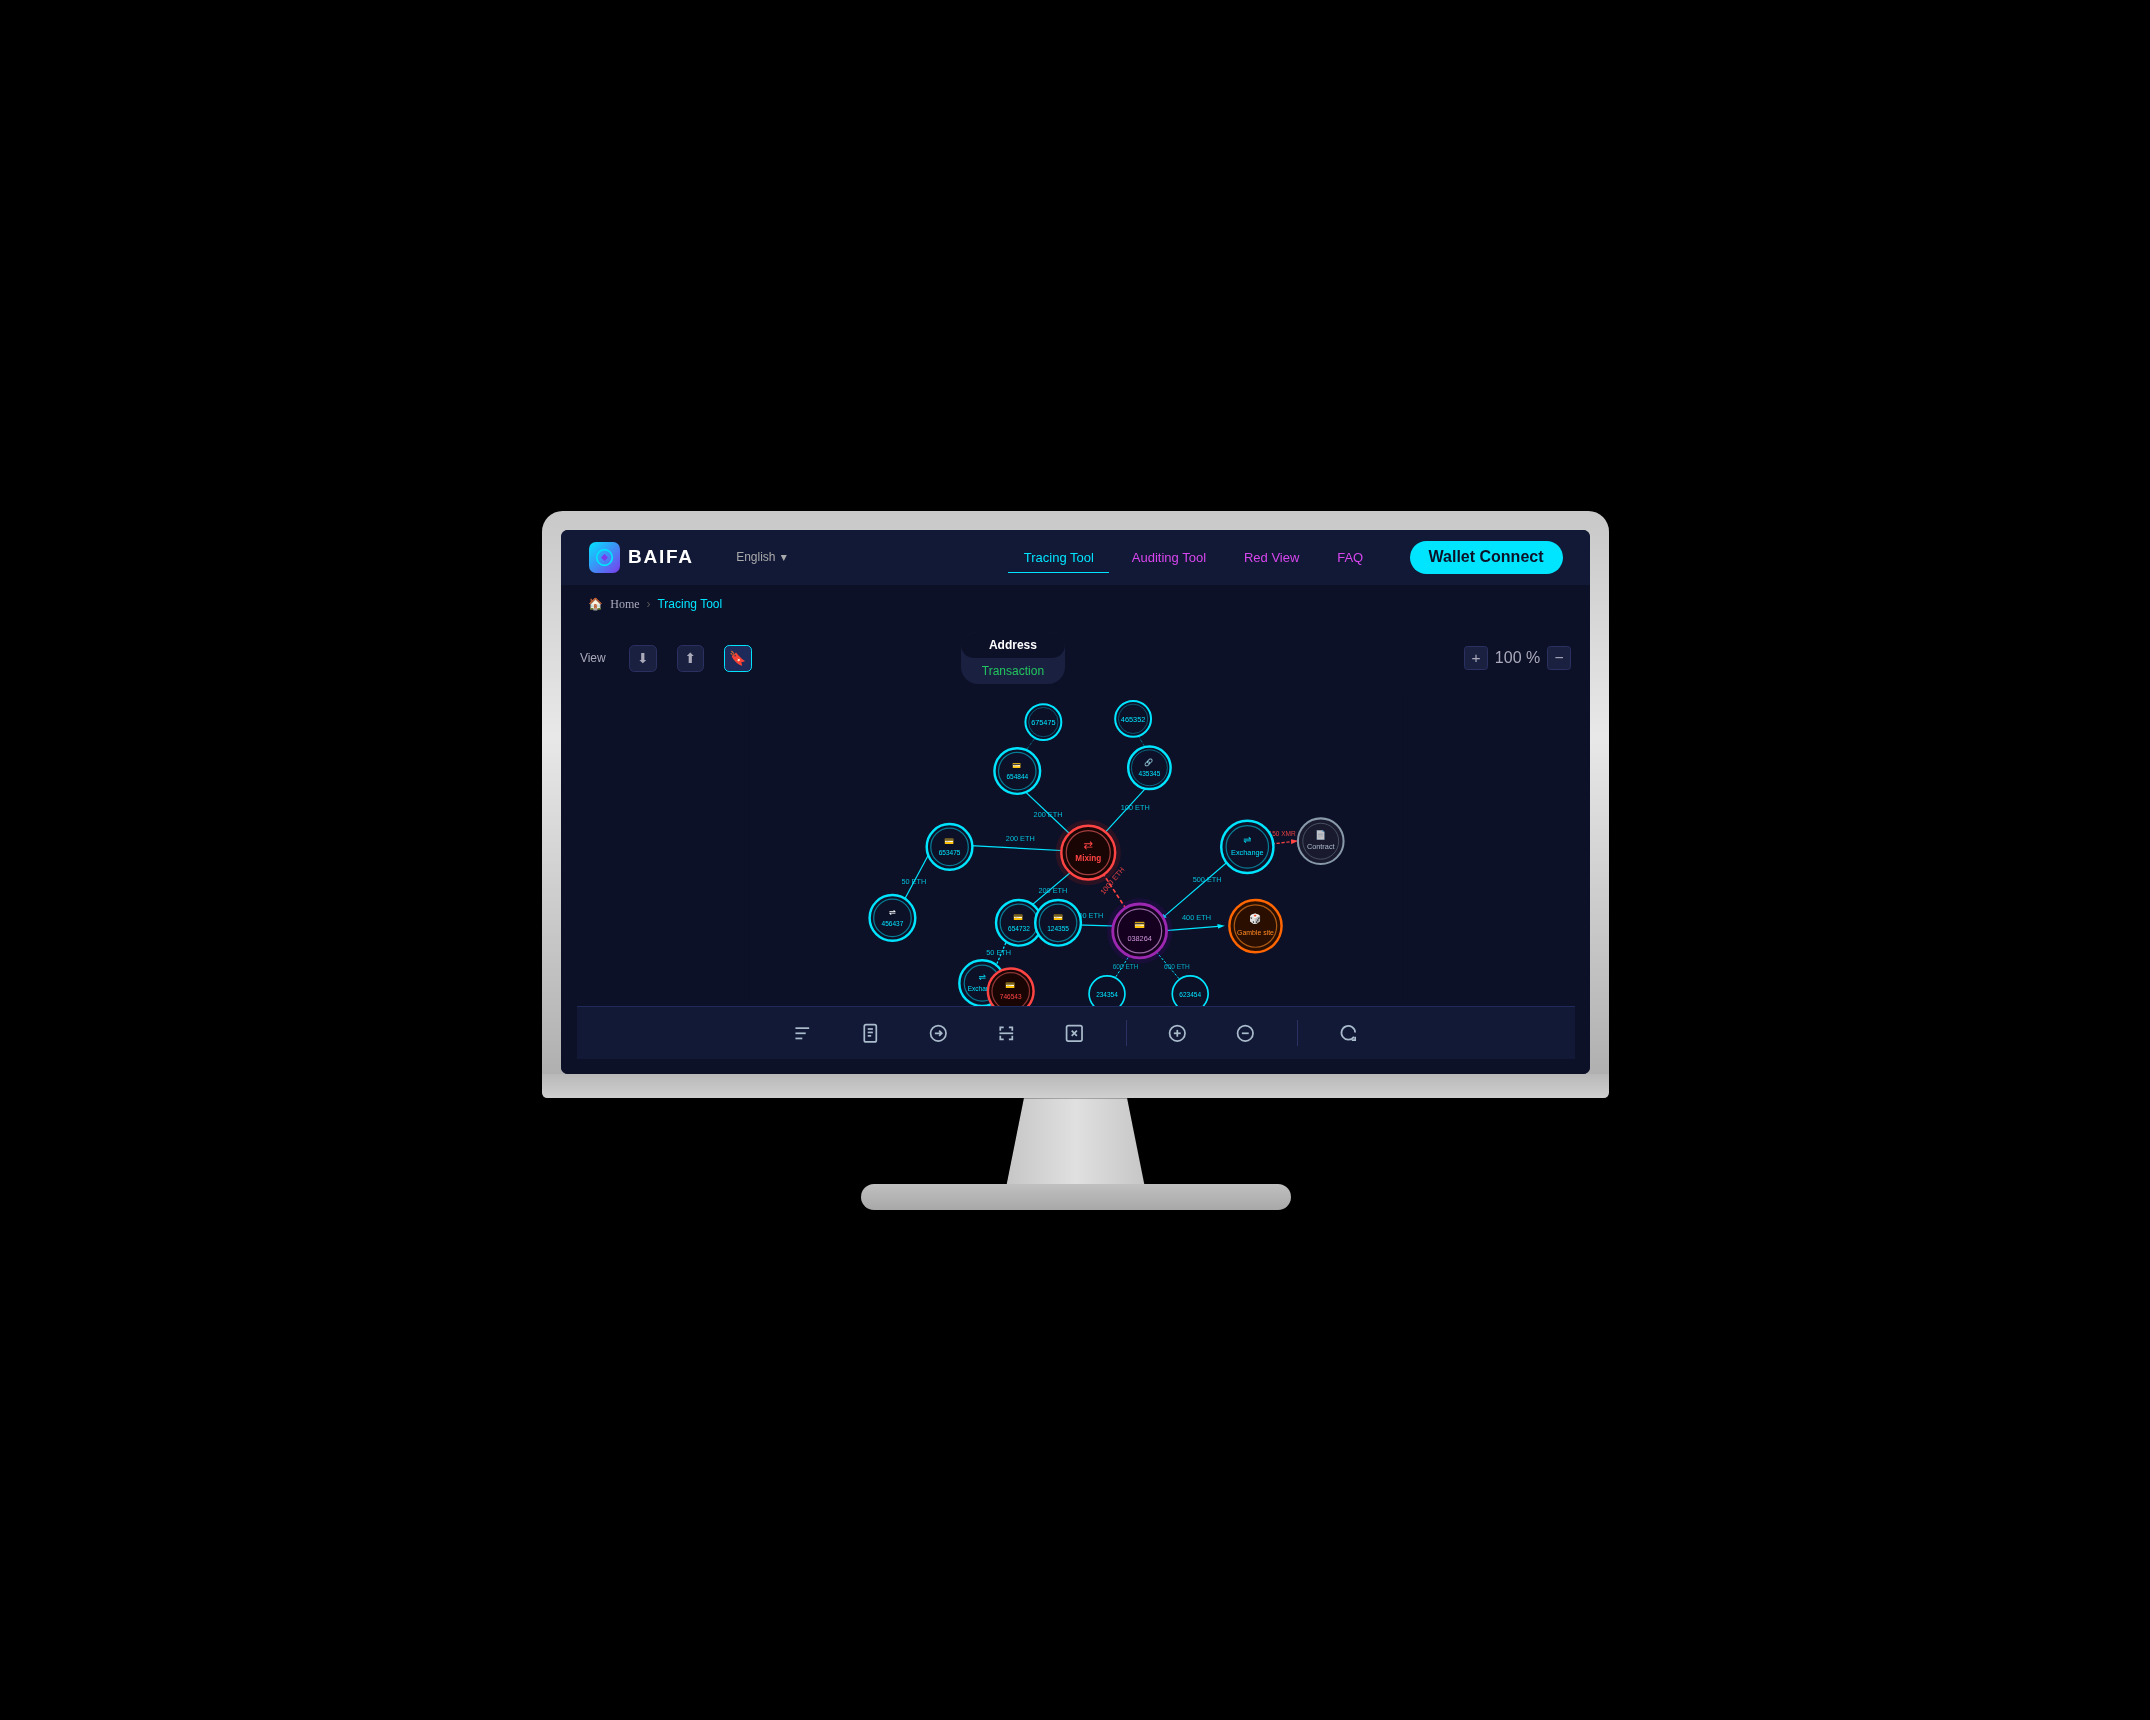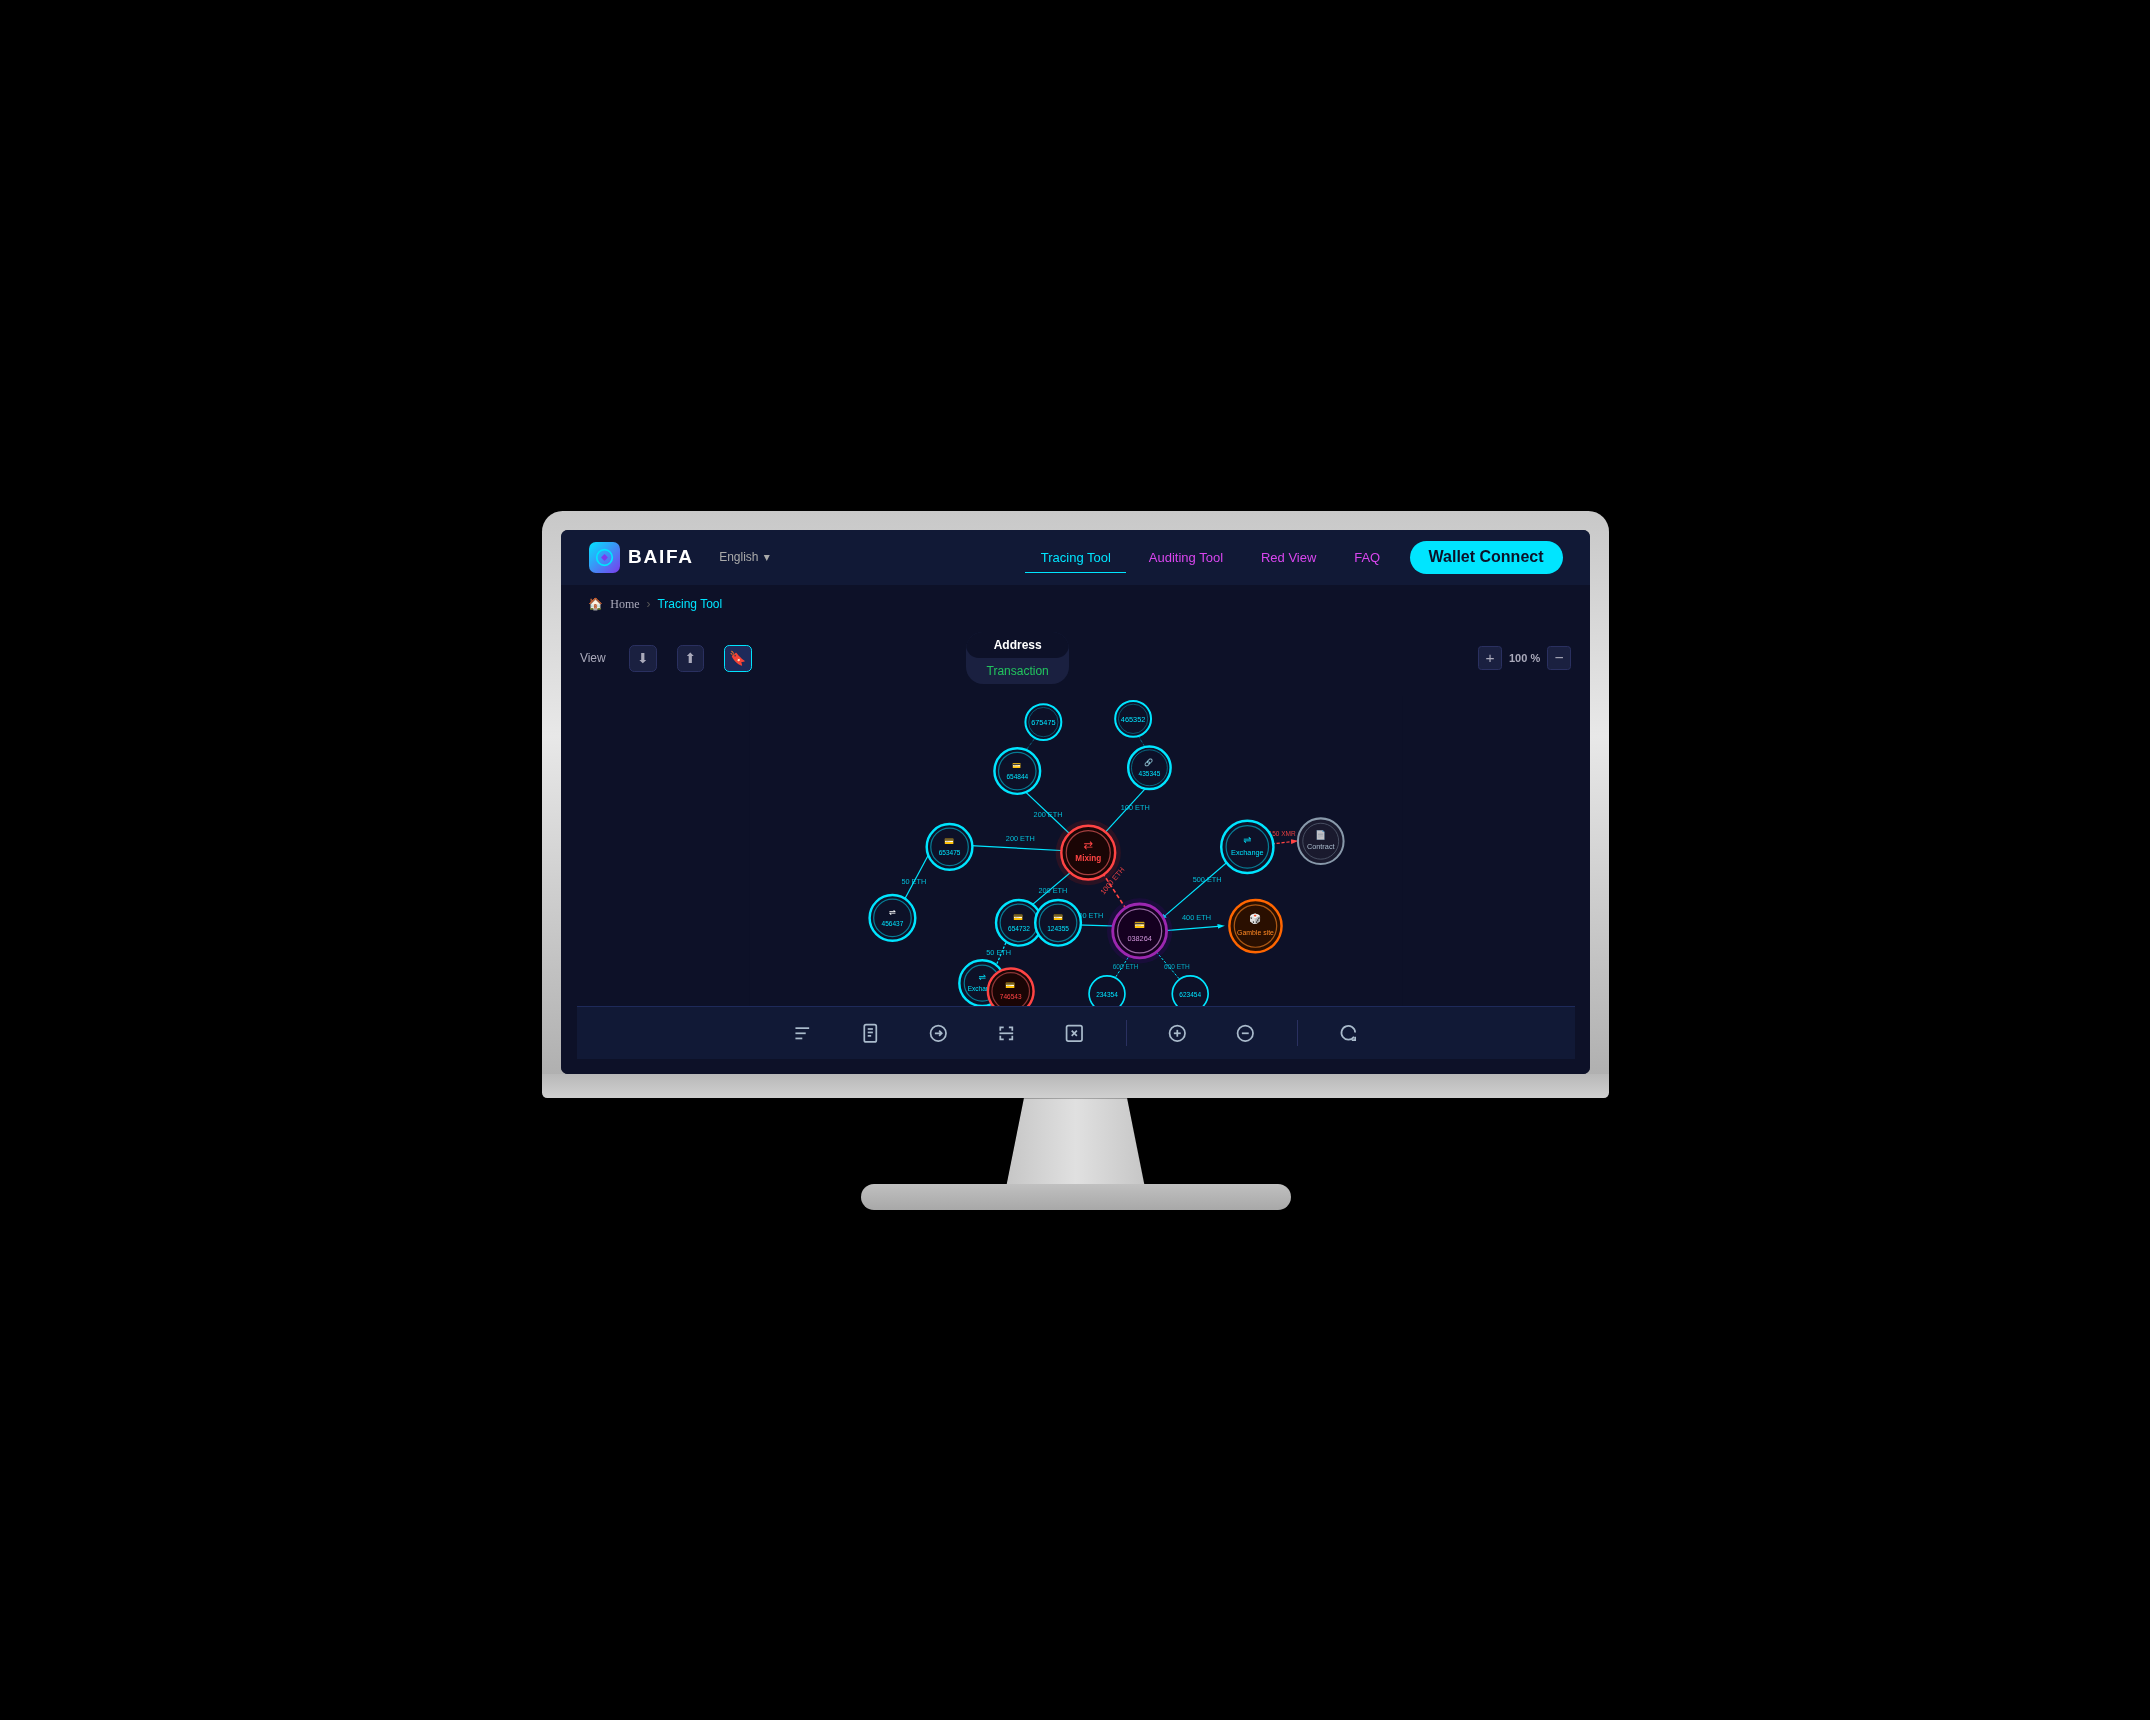--- a/index.html
+++ b/index.html
@@ -36,20 +36,21 @@
       width: 100%;
     }
 
     
     .navbar {
       background: #111936;
       display: flex;
       align-items: center;
       padding: 0 27.5px;
       height: 55px;
+      gap: 17px;
     }
 
     .logo-area {
       display: flex;
       align-items: center;
       gap: 8.6px;
       margin-right: 17px;
     }
 
     .logo-icon {
@@ -221,22 +222,21 @@
       display: flex;
       align-items: center;
       justify-content: center;
       color: #aab;
       font-size: 15.5px;
       cursor: pointer;
     }
 
     .zoom-label {
       color: #aab;
-      font-size: 11px;
-      font-weight: bold;
+      font-size: 16px;
     }
 
     
     .graph-svg-area {
       width: 100%;
       height: 310px;
       position: relative;
       overflow: hidden;
     }
 

